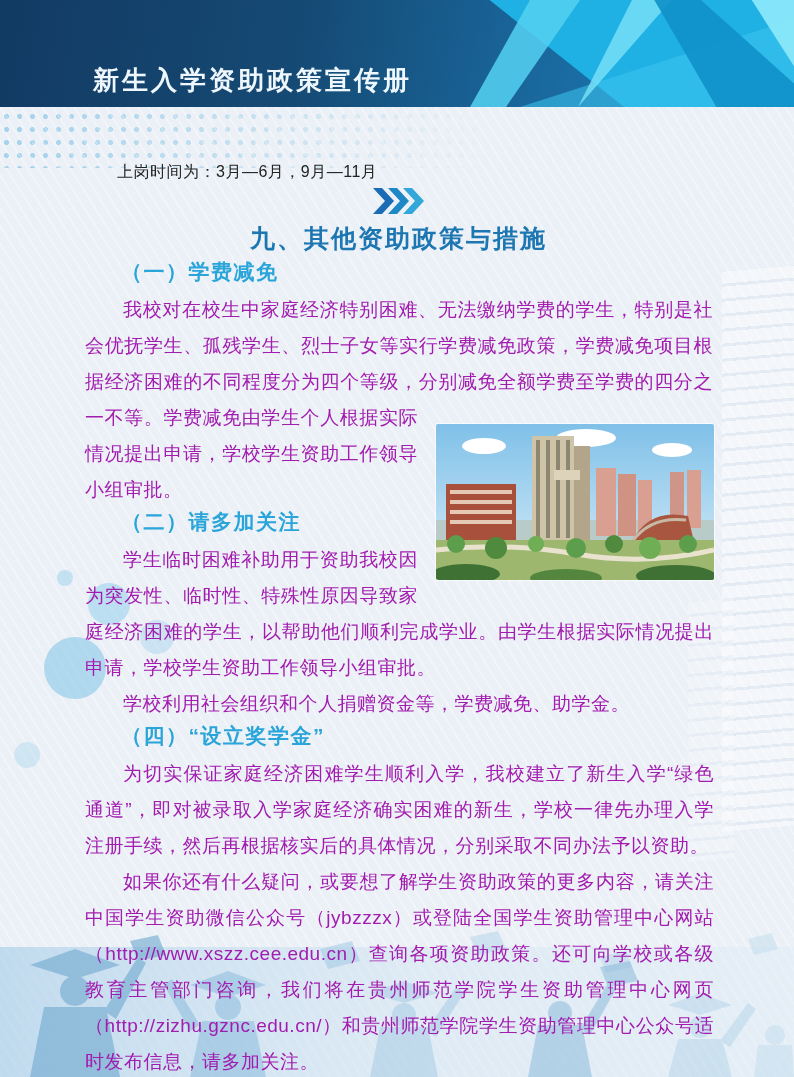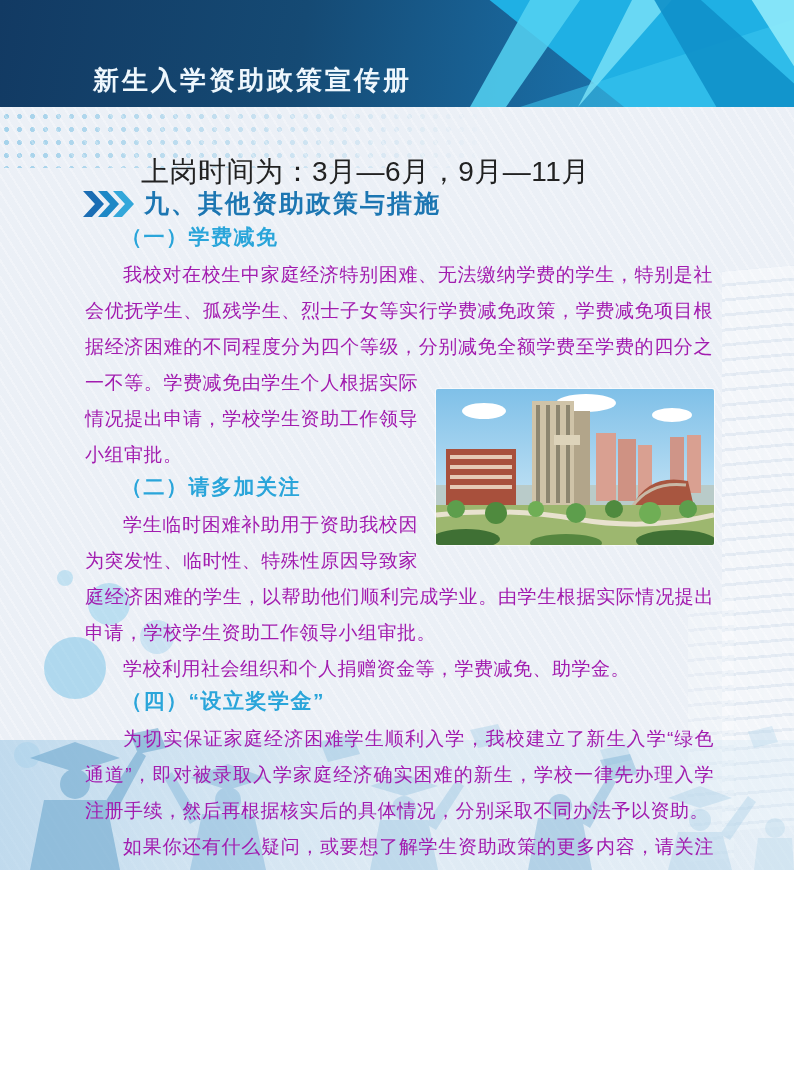--- a/index.html
+++ b/index.html
@@ -1,17 +1,17 @@
 <!DOCTYPE html>
 <html><head>
 <meta charset="utf-8">
 <style>
   html,body{margin:0;padding:0;background:#ffffff;}
   .page{
-    position:relative;width:794px;height:870px;margin:0;
+    position:relative;width:794px;height:1077px;margin:0;
     background:#edf1f7;overflow:hidden;
     font-family:"Liberation Sans","DejaVu Sans",sans-serif;
   }
   
   .header{
     position:absolute;top:0;left:0;width:794px;height:107px;
     background:linear-gradient(100deg,#123a63 0%,#154a74 38%,#1a6ca3 72%,#1f8bc4 100%);
     overflow:hidden;z-index:3;
   }
   .tri{position:absolute;top:0;height:107px;}
@@ -48,27 +48,27 @@
   .gb2{right:60px;top:600px;width:46px;height:260px;opacity:.25;}
   .bubble{position:absolute;border-radius:50%;background:rgba(126,197,232,.55);z-index:1;}
   .bb1{left:44px;top:637px;width:62px;height:62px;}
   .bb2{left:88px;top:583px;width:42px;height:42px;opacity:.8;}
   .bb3{left:140px;top:620px;width:34px;height:34px;opacity:.55;}
   .bb4{left:57px;top:570px;width:16px;height:16px;opacity:.7;}
   .bb5{left:14px;top:742px;width:26px;height:26px;opacity:.45;}
   
   .content{position:absolute;left:85px;top:160px;width:629px;z-index:2;}
   .intro{
-    margin:0 0 4px 0;font-size:28px;line-height:24px;color:#222;
+    margin:0 0 4px 0;font-size:16px;line-height:24px;color:#222;
     text-indent:2em;letter-spacing:.5px;
   }
   .section-title{
     display:flex;align-items:center;gap:9px;
     margin:2px 0 4px -2px;font-size:25px;line-height:32px;font-weight:bold;
-    color:#1c76b2;font-family:"Liberation Serif","DejaVu Serif",serif;letter-spacing:2px;
+    color:#1c76b2;font-family:"Liberation Serif","DejaVu Serif",serif;letter-spacing:2px;flex-direction:column;
   }
   .chevrons{flex:0 0 auto;display:block;}
   .sub-heading{
     margin:1px 0 7px 36px;font-size:21px;line-height:26px;font-weight:bold;
     color:#2aa5da;letter-spacing:1.5px;
   }
   .body-para{
     margin:0;font-size:19px;line-height:36px;color:#a21caf;
     text-indent:2em;text-align:justify;letter-spacing:.5px;
   }

